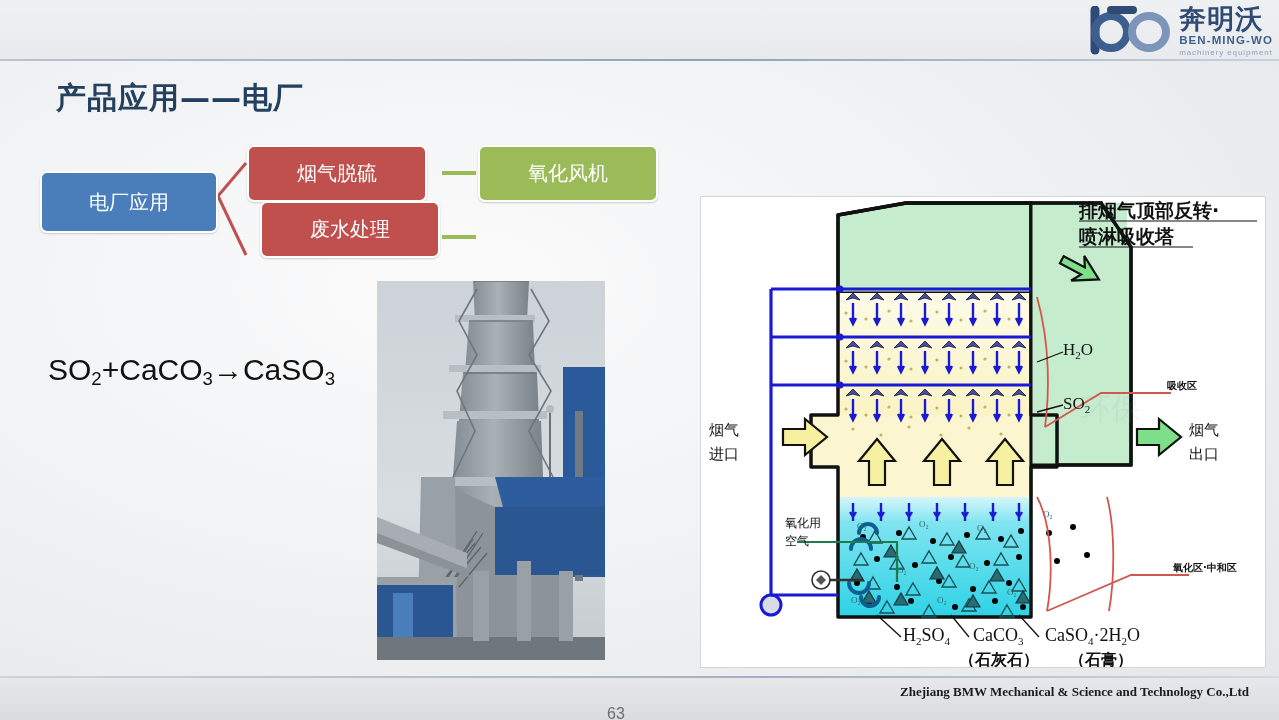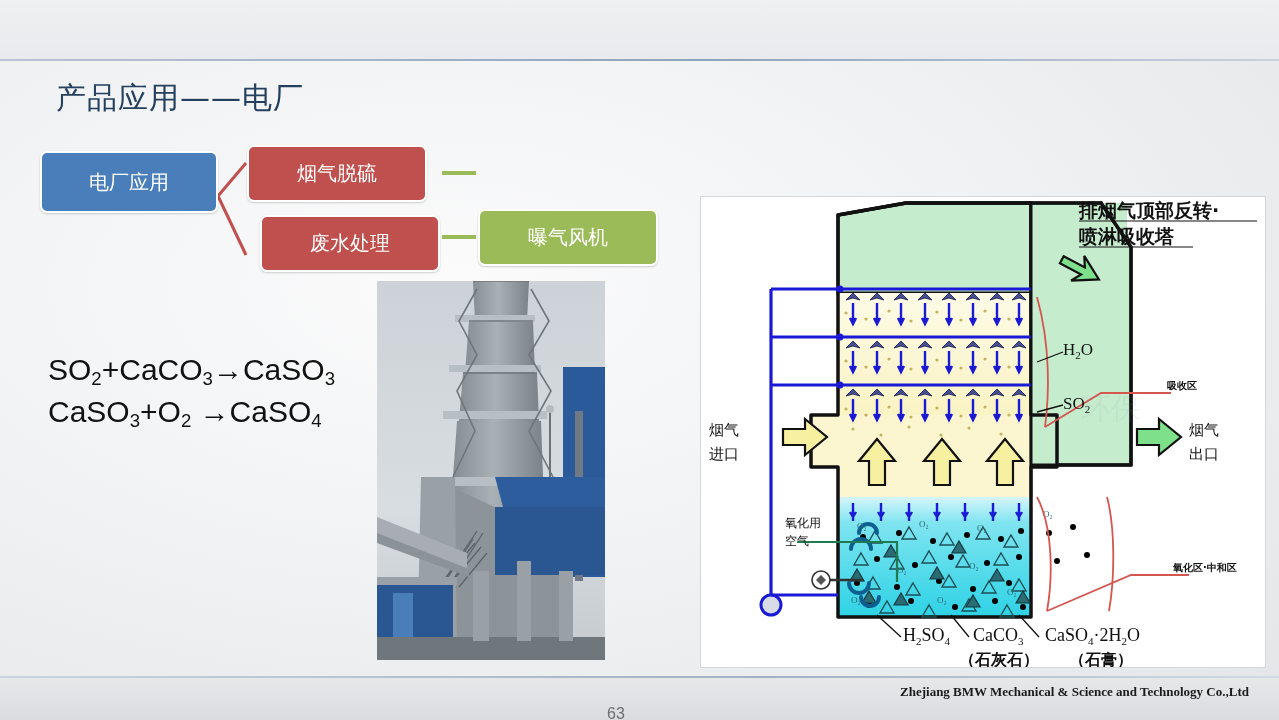--- a/index.html
+++ b/index.html
@@ -36,37 +36,37 @@
   .logo-en{
     font-size:11.5px;font-weight:bold;color:#3f5f8e;letter-spacing:1.1px;
     margin-top:3px;
   }
   .logo-sub{
     font-size:8px;color:#8da0bc;letter-spacing:.9px;margin-top:2px;
   }
   
   .page-title{
     position:absolute;left:56px;top:78px;
-    font-size:30px;font-weight:normal;color:#24405f;
+    font-size:30px;font-weight:bold;color:#24405f;
     font-family:"DejaVu Sans","Liberation Sans",sans-serif;
     letter-spacing:1px;
   }
   
   .flow{position:absolute;left:40px;top:143px;width:640px;height:135px;}
   .fbox{
     position:absolute;border-radius:7px;color:#ffffff;
     display:flex;align-items:center;justify-content:center;
     font-size:20px;font-family:"DejaVu Sans","Liberation Sans",sans-serif;
     box-shadow:0 1px 2px rgba(0,0,0,.18);
     border:2px solid #ffffff;
     box-sizing:border-box;
   }
-  .fbox.blue{left:0;top:8px;width:178px;height:62px;background:#4a7ebb;}
+  .fbox.blue{left:0;top:28px;width:178px;height:62px;background:#4a7ebb;}
   .fbox.red1{left:207px;top:2px;width:180px;height:57px;background:#c0504d;}
-  .fbox.red2{left:220px;top:72px;width:180px;height:57px;background:#c0504d;}
+  .fbox.red2{left:220px;top:58px;width:180px;height:57px;background:#c0504d;}
   .fbox.grn1{left:438px;top:2px;width:180px;height:57px;background:#9bbb59;}
   .fbox.grn2{left:438px;top:66px;width:180px;height:57px;background:#9bbb59;}
   .flow svg{position:absolute;left:0;top:0;width:640px;height:135px;}
   
   .equations{
     position:absolute;left:48px;top:350px;width:340px;
     font-family:"Liberation Sans","DejaVu Sans",sans-serif;
     color:#111;
   }
   .eq{font-size:30px;line-height:1.33;white-space:nowrap;}
@@ -105,43 +105,55 @@
   }
 </style>
 </head>
 <body>
 
 <div class="slide">
 
   <div class="header-band"></div>
   <div class="header-rule"></div>
 
+  <div class="logo">
+    <div class="logo-mark">
+      <svg viewBox="0 0 96 50" width="96" height="50">
+        <path d="M10 4 L10 44" stroke="#2f4a74" stroke-width="9" fill="none" stroke-linecap="round"></path>
+        <path d="M10 26 a16 16 0 1 0 32 0 a16 16 0 1 0 -32 0" stroke="#3d5f90" stroke-width="8" fill="none"></path>
+        <ellipse cx="64" cy="26" rx="17" ry="16" stroke="#7d95b8" stroke-width="8" fill="none"></ellipse>
+        <path d="M26 4 L48 4" stroke="#2f4a74" stroke-width="8" stroke-linecap="round" fill="none"></path>
+      </svg>
+    </div>
+    <div class="logo-text-wrap">
+      <div class="logo-cn">奔明沃</div>
+      <div class="logo-en">BEN-MING-WO</div>
+      <div class="logo-sub">machinery equipment</div>
+    </div>
+  </div>
 
   <div class="page-title">产品应用——电厂</div>
 
   <div class="flow">
     <svg viewBox="0 0 640 135">
       <path d="M178 53 L206 20" stroke="#c0504d" stroke-width="3" fill="none"></path>
       <path d="M178 53 L206 112" stroke="#c0504d" stroke-width="3" fill="none"></path>
       <path d="M178 53 L206 53" stroke="#c0504d" stroke-width="3" fill="none" opacity="0"></path>
       <line x1="402" y1="30" x2="436" y2="30" stroke="#9bbb59" stroke-width="4"></line>
       <line x1="402" y1="94" x2="436" y2="94" stroke="#9bbb59" stroke-width="4"></line>
     </svg>
     <div class="fbox blue">电厂应用</div>
     <div class="fbox red1">烟气脱硫</div>
     <div class="fbox red2">废水处理</div>
-    <div class="fbox grn2">曝气风机</div>
+    <div class="fbox grn1">氧化风机</div>
   </div>
 
   <div class="equations">
     <div class="eq">
       SO<sub>2</sub>+CaCO<sub>3</sub>→CaSO<sub>3</sub>
-    </div>
-    <div class="eq">
-      CaSO<sub>3</sub>+O<sub>2</sub> →CaSO<sub>4</sub>
     </div>
   </div>
 
   <div class="photo">
     <svg viewBox="0 0 228 379" width="228" height="379">
       <defs>
         <linearGradient id="sky" x1="0" y1="0" x2="0" y2="1">
           <stop offset="0%" stop-color="#ccd2d7"></stop>
           <stop offset="60%" stop-color="#d8dde1"></stop>
           <stop offset="100%" stop-color="#c4cace"></stop>

